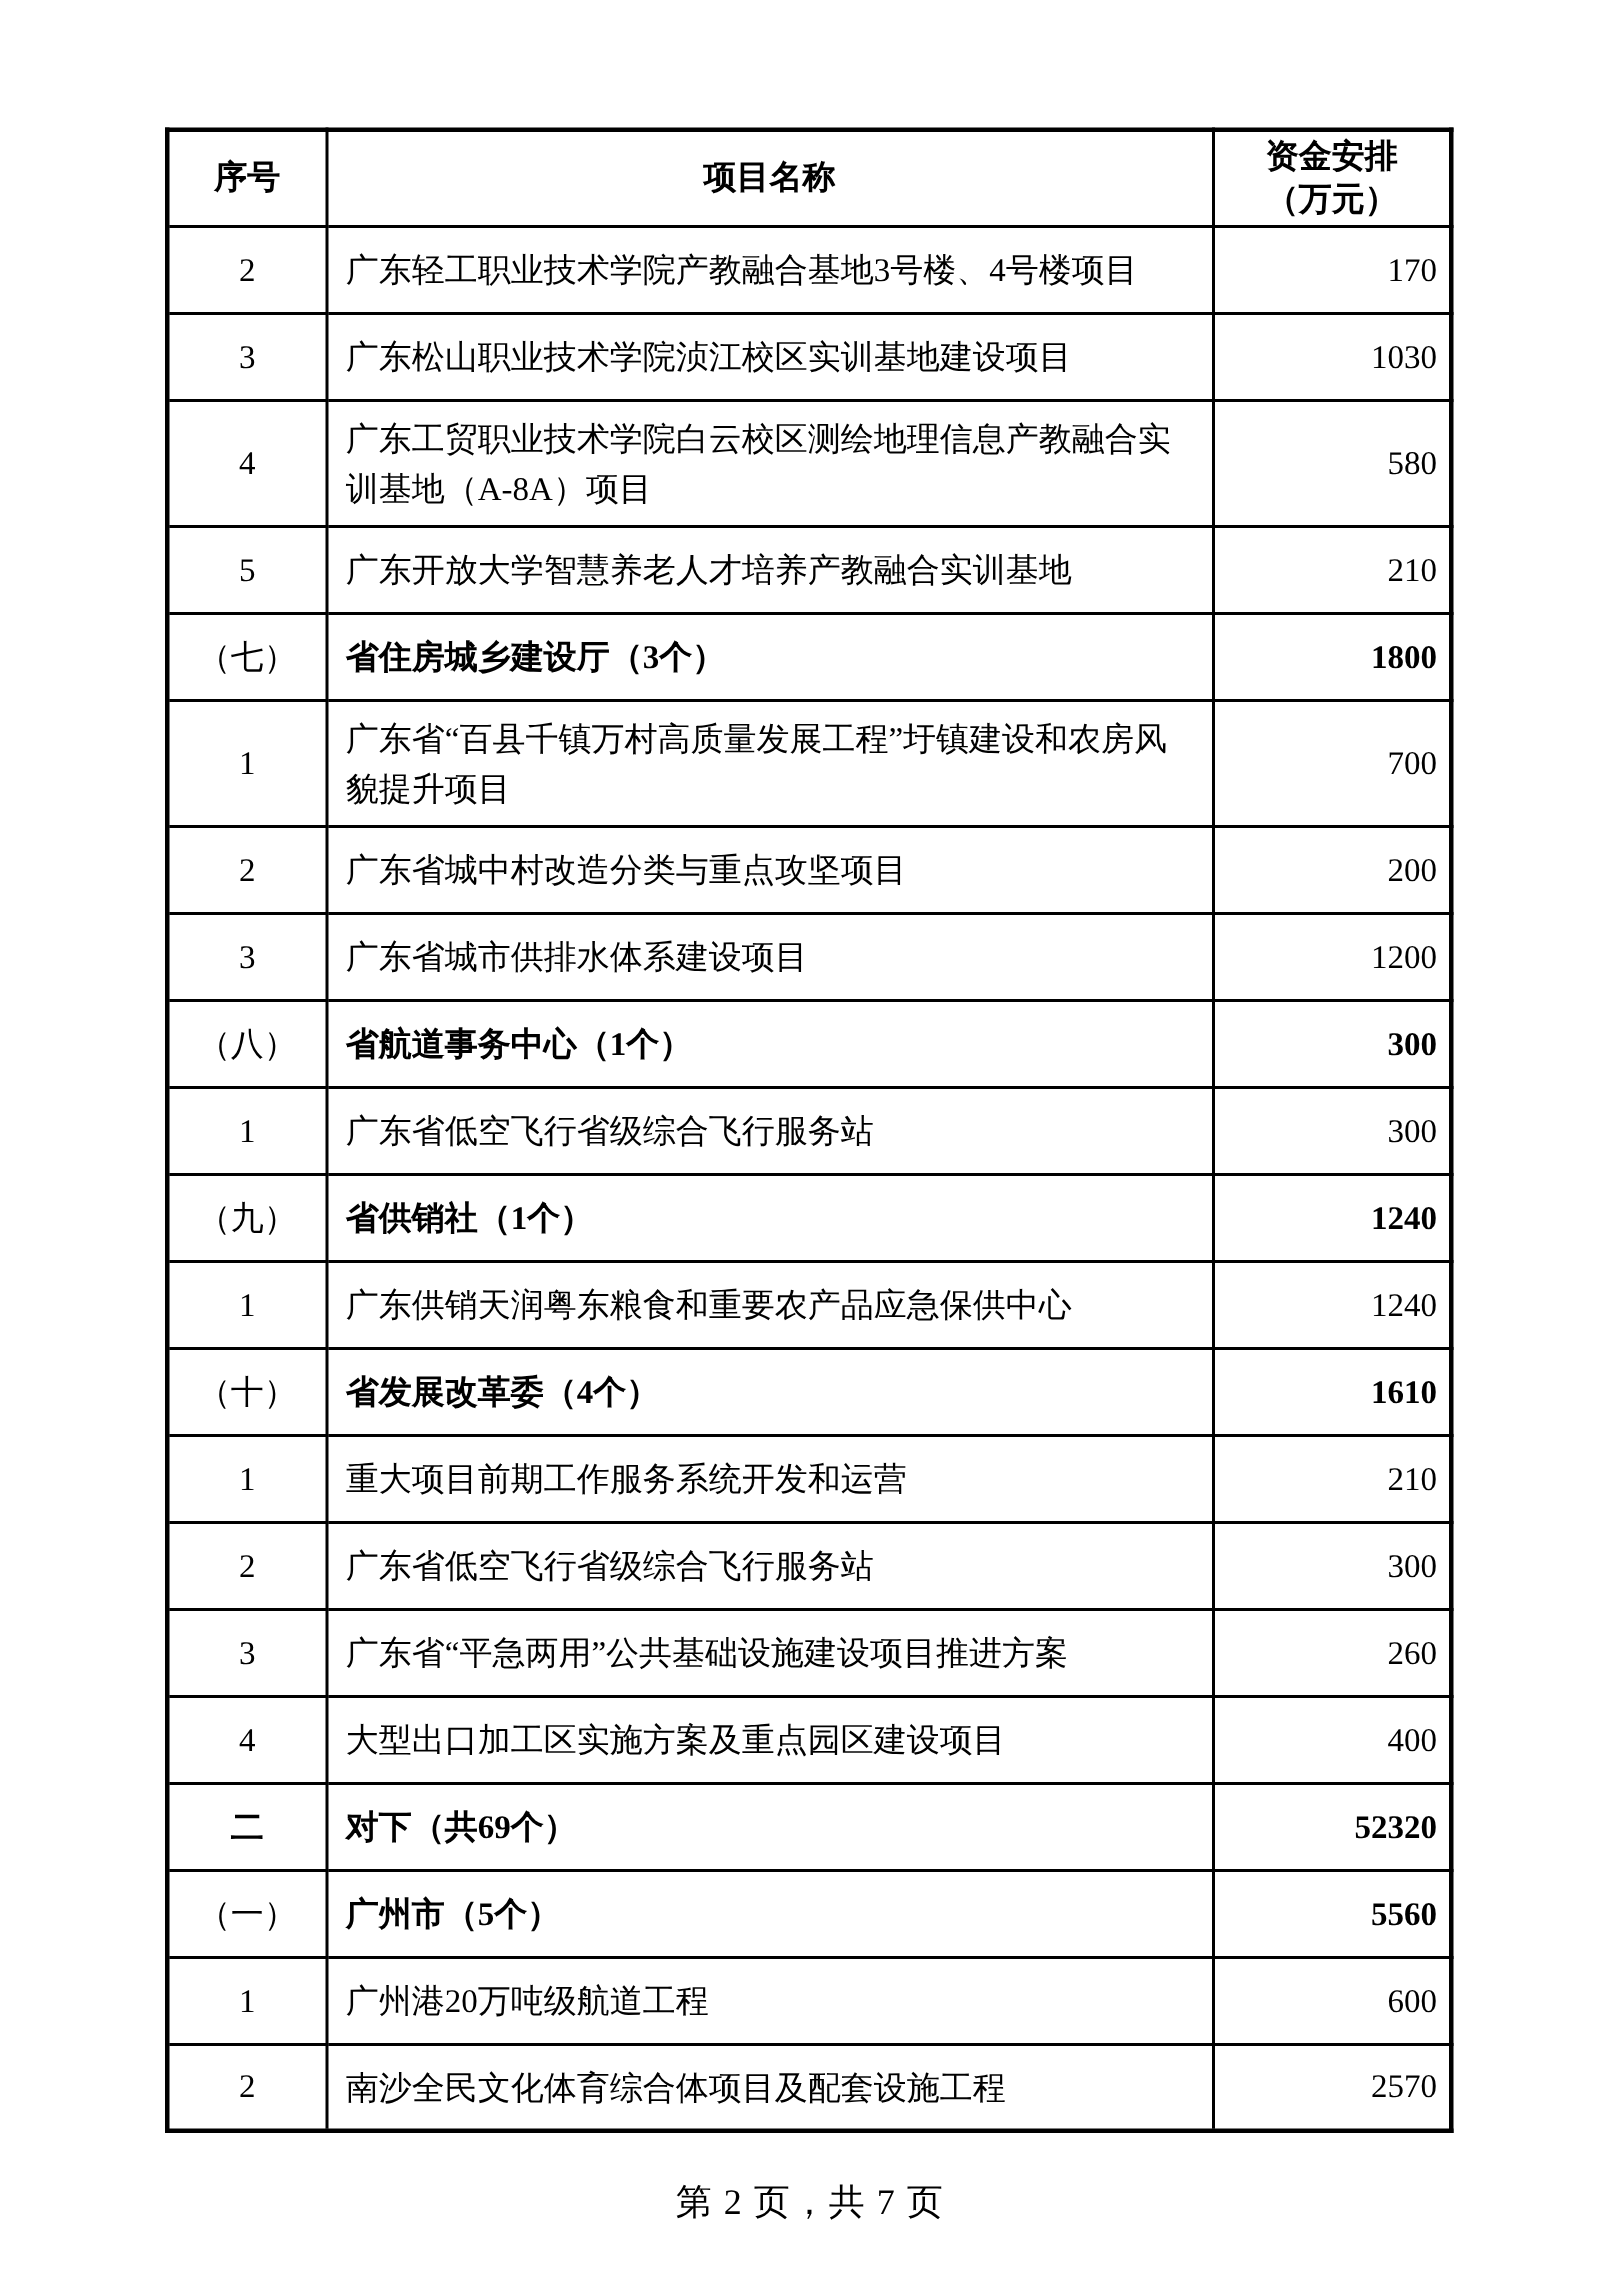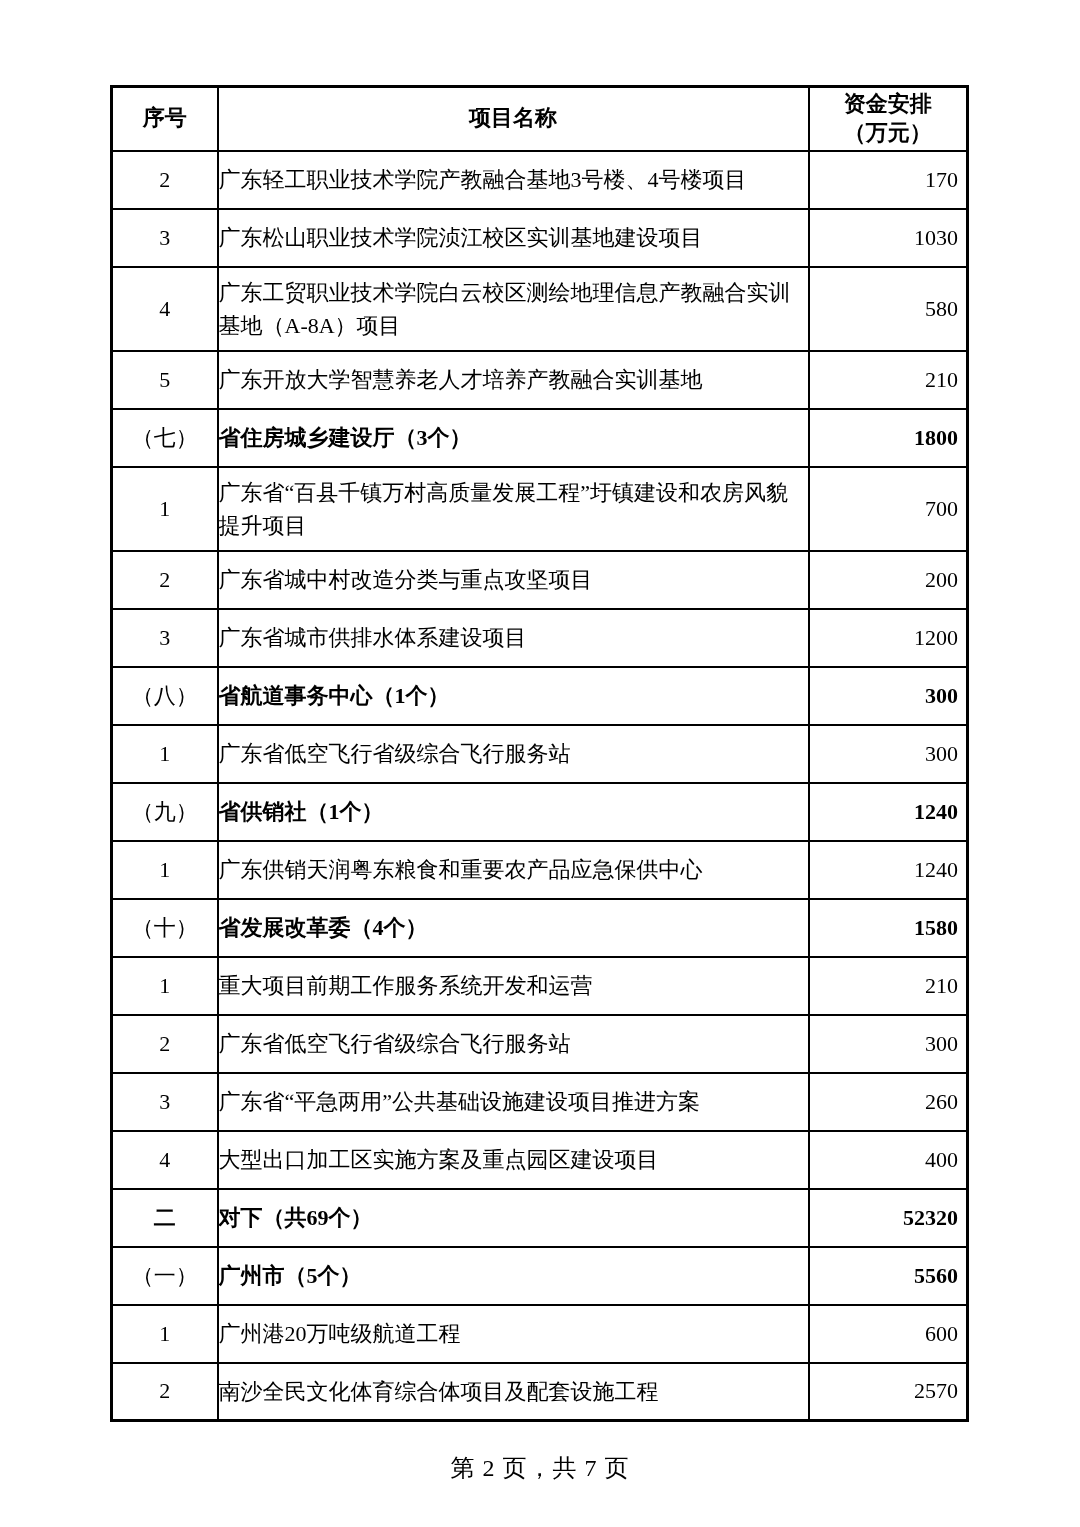--- a/index.html
+++ b/index.html
@@ -46,21 +46,21 @@
     white-space: pre-line;
     line-height: 1.3;
     padding: 2px 4px;
   }
   td.seq {
     text-align: center;
     padding: 2px 4px;
   }
   td.name {
     text-align: left;
-    padding: 8px 0;
+    padding: 8px 12px;
     line-height: 1.5;
   }
   td.amount {
     text-align: right;
     padding: 2px 8px 2px 4px;
   }
   tr.section td.name,
   tr.section td.amount {
     font-weight: bold;
   }
@@ -152,21 +152,21 @@
           <td class="amount">1240</td>
         </tr>
         <tr>
           <td class="seq">1</td>
           <td class="name">广东供销天润粤东粮食和重要农产品应急保供中心</td>
           <td class="amount">1240</td>
         </tr>
         <tr class="section">
           <td class="seq">（十）</td>
           <td class="name">省发展改革委（4个）</td>
-          <td class="amount">1580</td>
+          <td class="amount">1610</td>
         </tr>
         <tr>
           <td class="seq">1</td>
           <td class="name">重大项目前期工作服务系统开发和运营</td>
           <td class="amount">210</td>
         </tr>
         <tr>
           <td class="seq">2</td>
           <td class="name">广东省低空飞行省级综合飞行服务站</td>
           <td class="amount">300</td>

